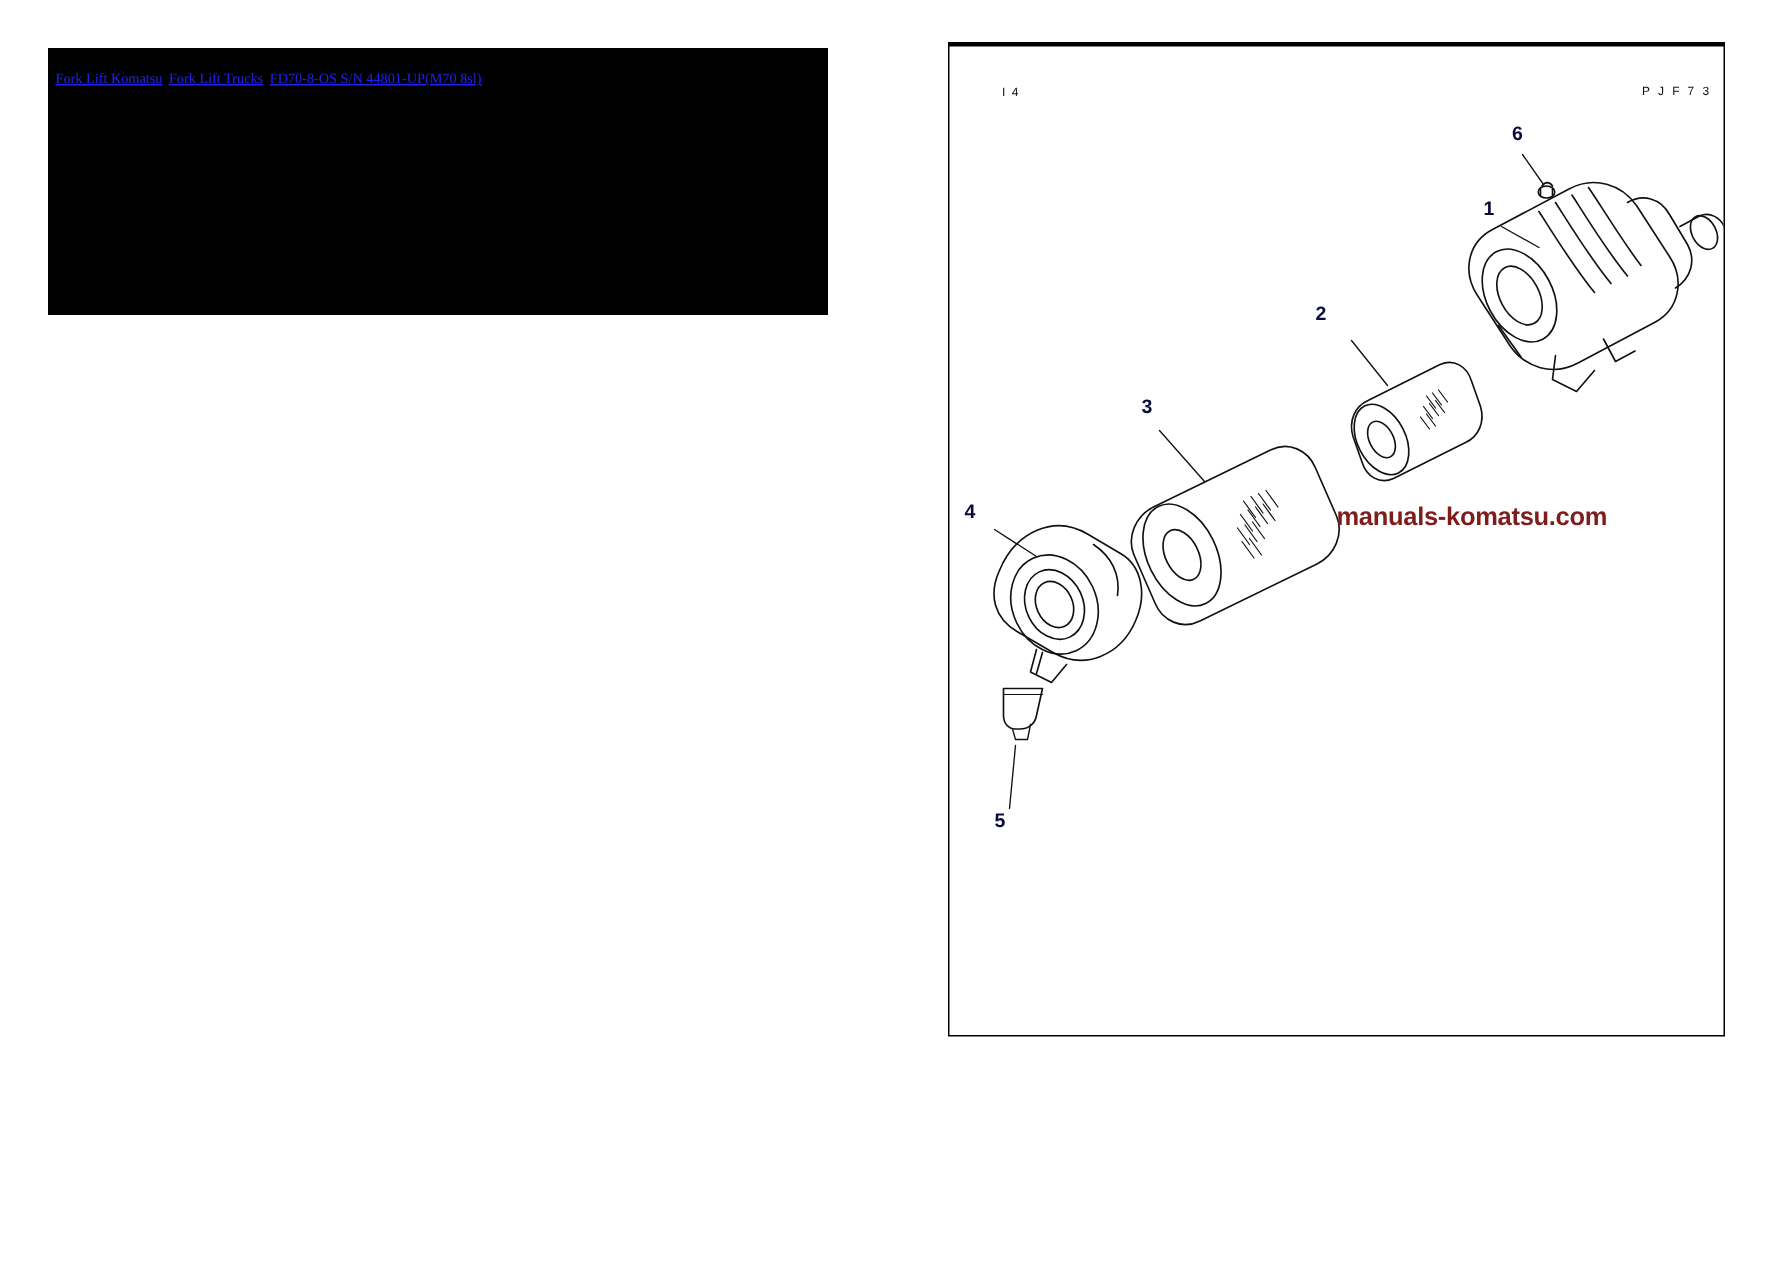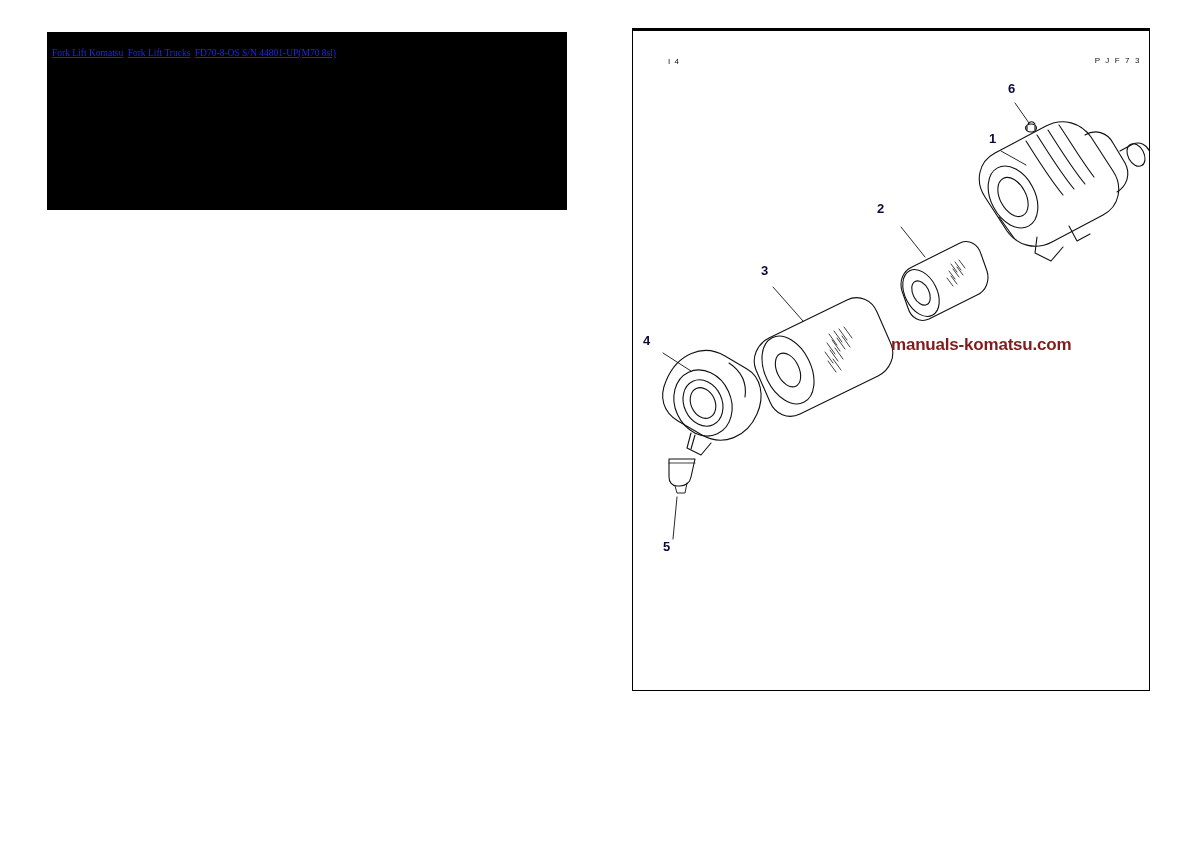--- a/index.html
+++ b/index.html
@@ -11,21 +11,21 @@
     width: 1190px;
     height: 842px;
     position: relative;
     font-family: "Liberation Serif", serif;
     overflow: hidden;
   }
 
   
   #breadcrumb-panel {
     position: absolute;
-    left: 47px;
+    left: 32px;
     top: 32px;
     width: 520px;
     height: 178px;
     background: #000000;
     overflow: hidden;
   }
   #breadcrumb {
     position: absolute;
     left: 5px;
     top: 16px;

